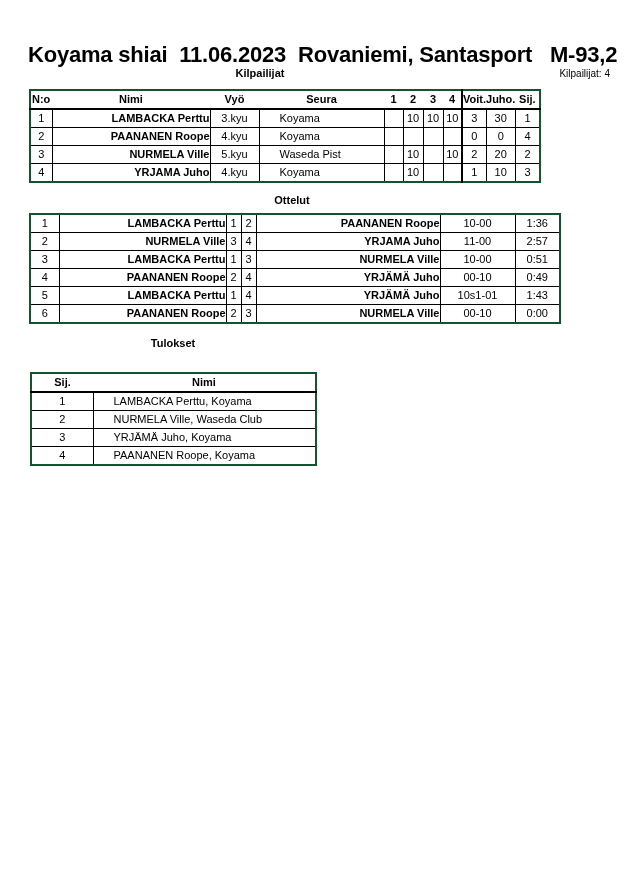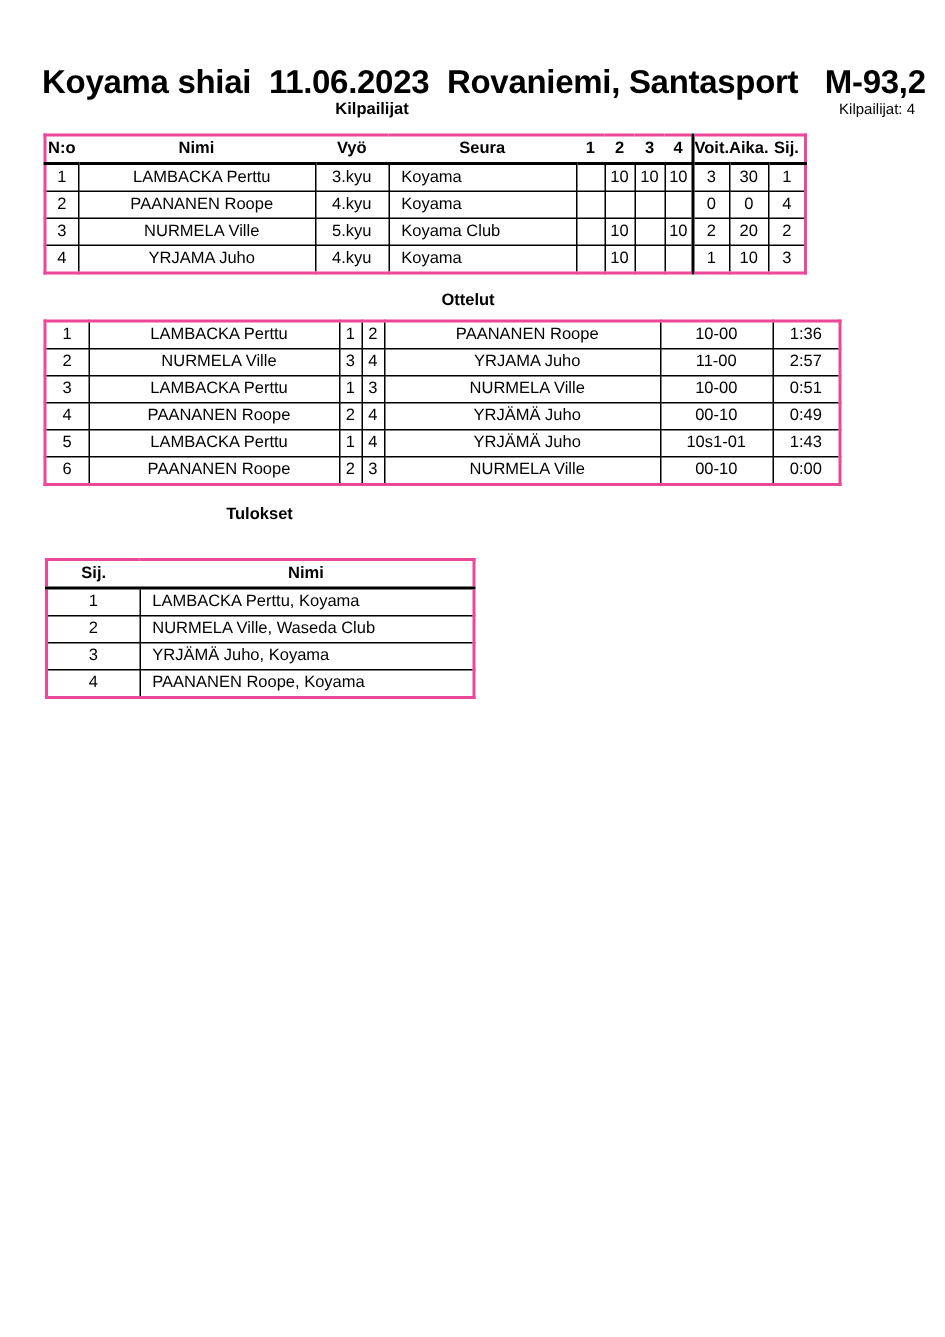--- a/index.html
+++ b/index.html
@@ -16,32 +16,32 @@
     font-size:22px; font-weight:bold; line-height:24px;
     letter-spacing:-0.2px;
     white-space:pre;
   }
   .caption {
     position:absolute;
     font-size:11px; font-weight:bold; line-height:13px;
     transform:translateX(-50%);
     white-space:nowrap;
   }
-  .cap-kilpailijat { left:248px; top:67px; }
-  .cap-ottelut    { left:292px; top:194px;margin-left:20px; }
+  .cap-kilpailijat { left:260px; top:67px; }
+  .cap-ottelut    { left:292px; top:194px; }
   .cap-tulokset   { left:173px; top:337px; }
   .competitor-count {
     position:absolute; right:20px; top:68px;
     font-size:10px; line-height:12px;text-align:center;
   }
   table {
     position:absolute;
     border-collapse:collapse;
     table-layout:fixed;
-    border:2px solid #ec4899;
+    border:2px solid #14532d;
     font-size:11px;
   }
   th, td {
     height:17px;
     line-height:17px;
     padding:0;
     overflow:visible;
     white-space:nowrap;
     font-size:11px;
     vertical-align:middle;
@@ -49,22 +49,22 @@
   th {
     font-weight:bold;
     text-align:center;
     border:none;
     border-bottom:2px solid #000;
   }
   td {
     border:1px solid #000;
     text-align:center;
   }
-  td.left { text-align:center; padding-left:7px; }
-  td.left-sm { text-align:left; padding-left:8px; }
+  td.left { text-align:right; padding-left:7px;font-weight:bold; }
+  td.left-sm { text-align:left; padding-left:20px; }
   th.left { text-align:left; padding-left:1px; }
   .sep-l { border-left:2px solid #000 !important;margin-top:48px; }
   .tbl-kilpailijat { left:29px; top:89px;  }
   .tbl-ottelut     { left:29px; top:213px; }
   .tbl-tulokset    { left:30px; top:372px; }
 </style>
 </head>
 <body>
 
 <div class="page">
@@ -92,21 +92,21 @@
         <tr>
       <th class="left">N:o</th>
       <th>Nimi</th>
       <th>Vyö</th>
       <th>Seura</th>
       <th>1</th>
       <th>2</th>
       <th>3</th>
       <th>4</th>
       <th class="sep-l">Voit.</th>
-      <th>Aika.</th>
+      <th>Juho.</th>
       <th>Sij.</th>
     </tr>
     <tr>
       <td>1</td>
       <td class="left">LAMBACKA Perttu</td>
       <td>3.kyu</td>
       <td class="left-sm">Koyama</td>
       <td></td>
       <td>10</td>
       <td>10</td>
@@ -125,21 +125,21 @@
       <td></td>
       <td></td>
       <td class="sep-l">0</td>
       <td>0</td>
       <td>4</td>
     </tr>
     <tr>
       <td>3</td>
       <td class="left">NURMELA Ville</td>
       <td>5.kyu</td>
-      <td class="left-sm">Koyama Club</td>
+      <td class="left-sm">Waseda Pist</td>
       <td></td>
       <td>10</td>
       <td></td>
       <td>10</td>
       <td class="sep-l">2</td>
       <td>20</td>
       <td>2</td>
     </tr>
     <tr>
       <td>4</td>

